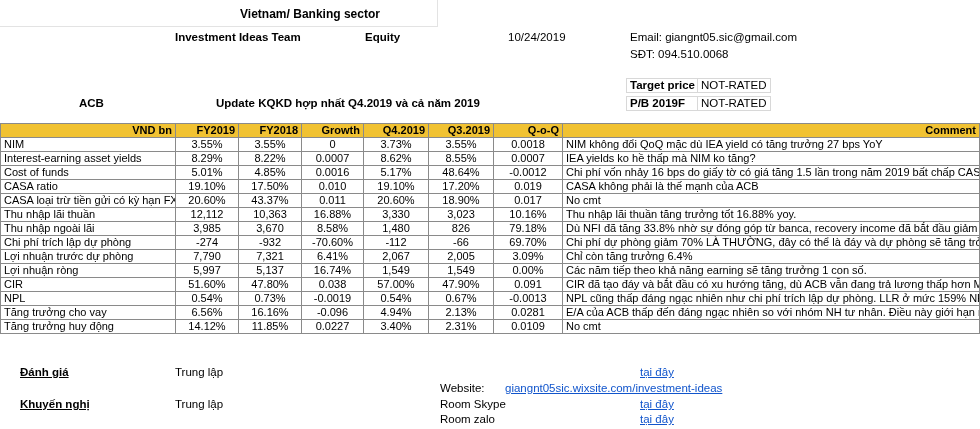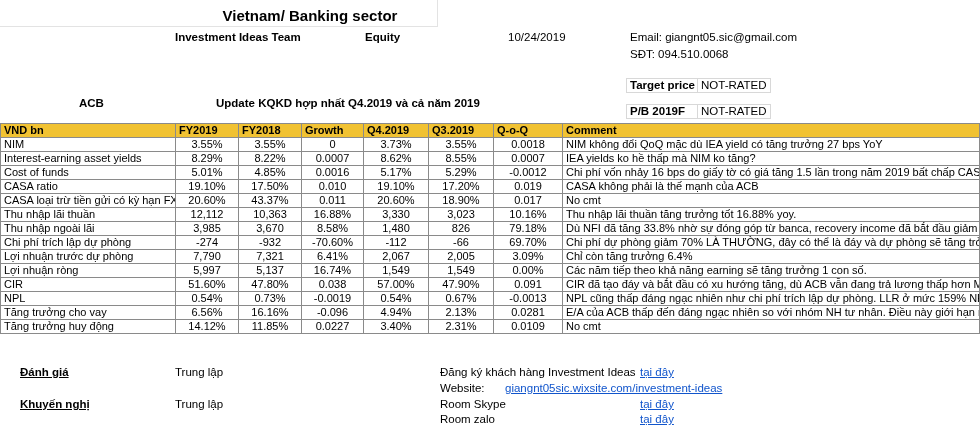--- a/index.html
+++ b/index.html
@@ -17,44 +17,44 @@
   .faint-v { position:absolute; background:#e3e3e3; width:1px; }
 
   table.grid {
     position:absolute; left:0; top:123px; width:980px;
     border-collapse:collapse; table-layout:fixed; font-size:11px;
   }
   .grid th, .grid td {
     border:1px solid #8a8a8a; height:13.6px; line-height:13px;
     padding:0 3px; overflow:hidden; white-space:nowrap;
   }
-  .grid th { background:var(--hdr-bg, #f1c232); font-weight:bold; text-align:left; }
+  .grid th { background:var(--hdr-bg, #f1c232); font-weight:bold; text-align:right; }
   .grid td.c { text-align:center; }
   .grid td.l { text-align:left; }
 
   .tp-box { position:absolute; left:627px; top:79px; }
   .tp-row { display:flex; }
   .tp-cell {
     border:1px solid #d8d8d8; height:15px; line-height:13px;
-    padding:0 3px; white-space:nowrap; overflow:hidden; margin:-1px 0 12px -1px;
+    padding:0 3px; white-space:nowrap; overflow:hidden; margin:-1px 0 4px -1px;
   }
   .tp-label { width:72px; font-weight:bold; }
   .tp-value { width:74px; }
 
   a.link, span.link { color:var(--link-color, #1155cc); text-decoration:underline; cursor:pointer; }
 </style>
 </head>
 <body>
 
 <div class="sheet">
 
   <div class="faint-h" style="left:0;top:26px;width:437px;"></div>
   <div class="faint-v" style="left:437px;top:0;height:27px;"></div>
 
-  <div class="abs bold center" style="left:150px;top:7px;width:320px;font-size:15px;">Vietnam/ Banking sector</div>
+  <div class="abs bold center" style="left:150px;top:7px;width:320px;font-size:12px;">Vietnam/ Banking sector</div>
 
   <div class="abs bold" style="left:175px;top:31px;">Investment Ideas Team</div>
   <div class="abs bold" style="left:365px;top:31px;">Equity</div>
   <div class="abs" style="left:508px;top:31px;">10/24/2019</div>
   <div class="abs" style="left:630px;top:31px;">Email: giangnt05.sic@gmail.com</div>
   <div class="abs" style="left:630px;top:48px;">SĐT: 094.510.0068</div>
 
 
   <div class="tp-box">
     <div class="tp-row">
@@ -113,21 +113,21 @@
           <td class="c">8.55%</td>
           <td class="c">0.0007</td>
           <td class="l">IEA yields ko hề thấp mà NIM ko tăng?</td>
         </tr>
         <tr>
           <td class="l">Cost of funds</td>
           <td class="c">5.01%</td>
           <td class="c">4.85%</td>
           <td class="c">0.0016</td>
           <td class="c">5.17%</td>
-          <td class="c">5.29%</td>
+          <td class="c">48.64%</td>
           <td class="c">-0.0012</td>
           <td class="l">Chi phí vốn nhảy 16 bps do giấy tờ có giá tăng 1.5 lần trong năm 2019 bất chấp CASA tăng</td>
         </tr>
         <tr>
           <td class="l">CASA ratio</td>
           <td class="c">19.10%</td>
           <td class="c">17.50%</td>
           <td class="c">0.010</td>
           <td class="c">19.10%</td>
           <td class="c">17.20%</td>
@@ -232,21 +232,20 @@
           <td class="c">3.40%</td>
           <td class="c">2.31%</td>
           <td class="c">0.0109</td>
           <td class="l">No cmt</td>
         </tr>
       </tbody>
   </table>
 
   <div class="abs bold ul" style="left:20px;top:366px;">Đánh giá</div>
   <div class="abs" style="left:175px;top:366px;">Trung lập</div>
-  <div class="abs" style="left:440px;top:366px;">Đăng ký khách hàng Investment Ideas</div>
   <a class="abs link" style="left:640px;top:366px;">tại đây</a>
 
   <div class="abs" style="left:440px;top:382px;">Website:</div>
   <a class="abs link" style="left:505px;top:382px;">giangnt05sic.wixsite.com/investment-ideas</a>
 
   <div class="abs bold ul" style="left:20px;top:398px;">Khuyến nghị</div>
   <div class="abs" style="left:175px;top:398px;">Trung lập</div>
   <div class="abs" style="left:440px;top:398px;">Room Skype</div>
   <a class="abs link" style="left:640px;top:398px;">tại đây</a>
 

